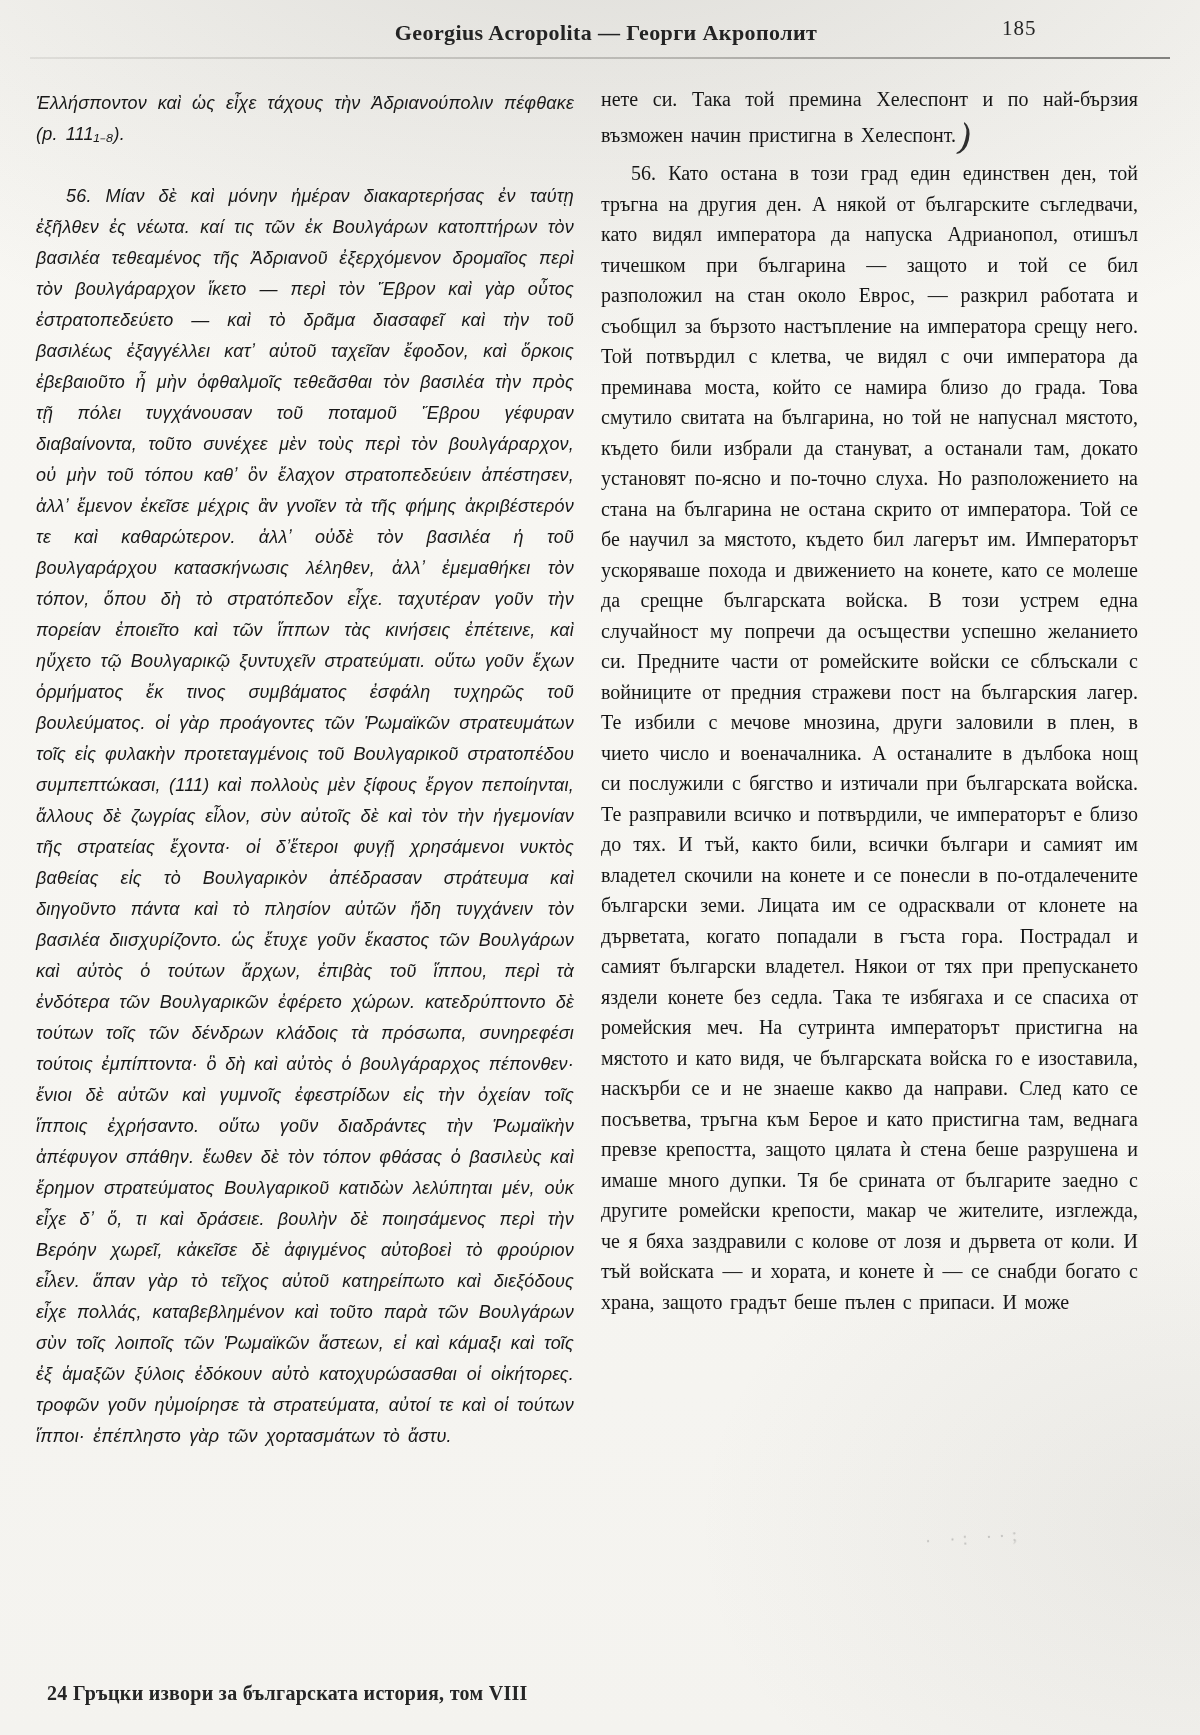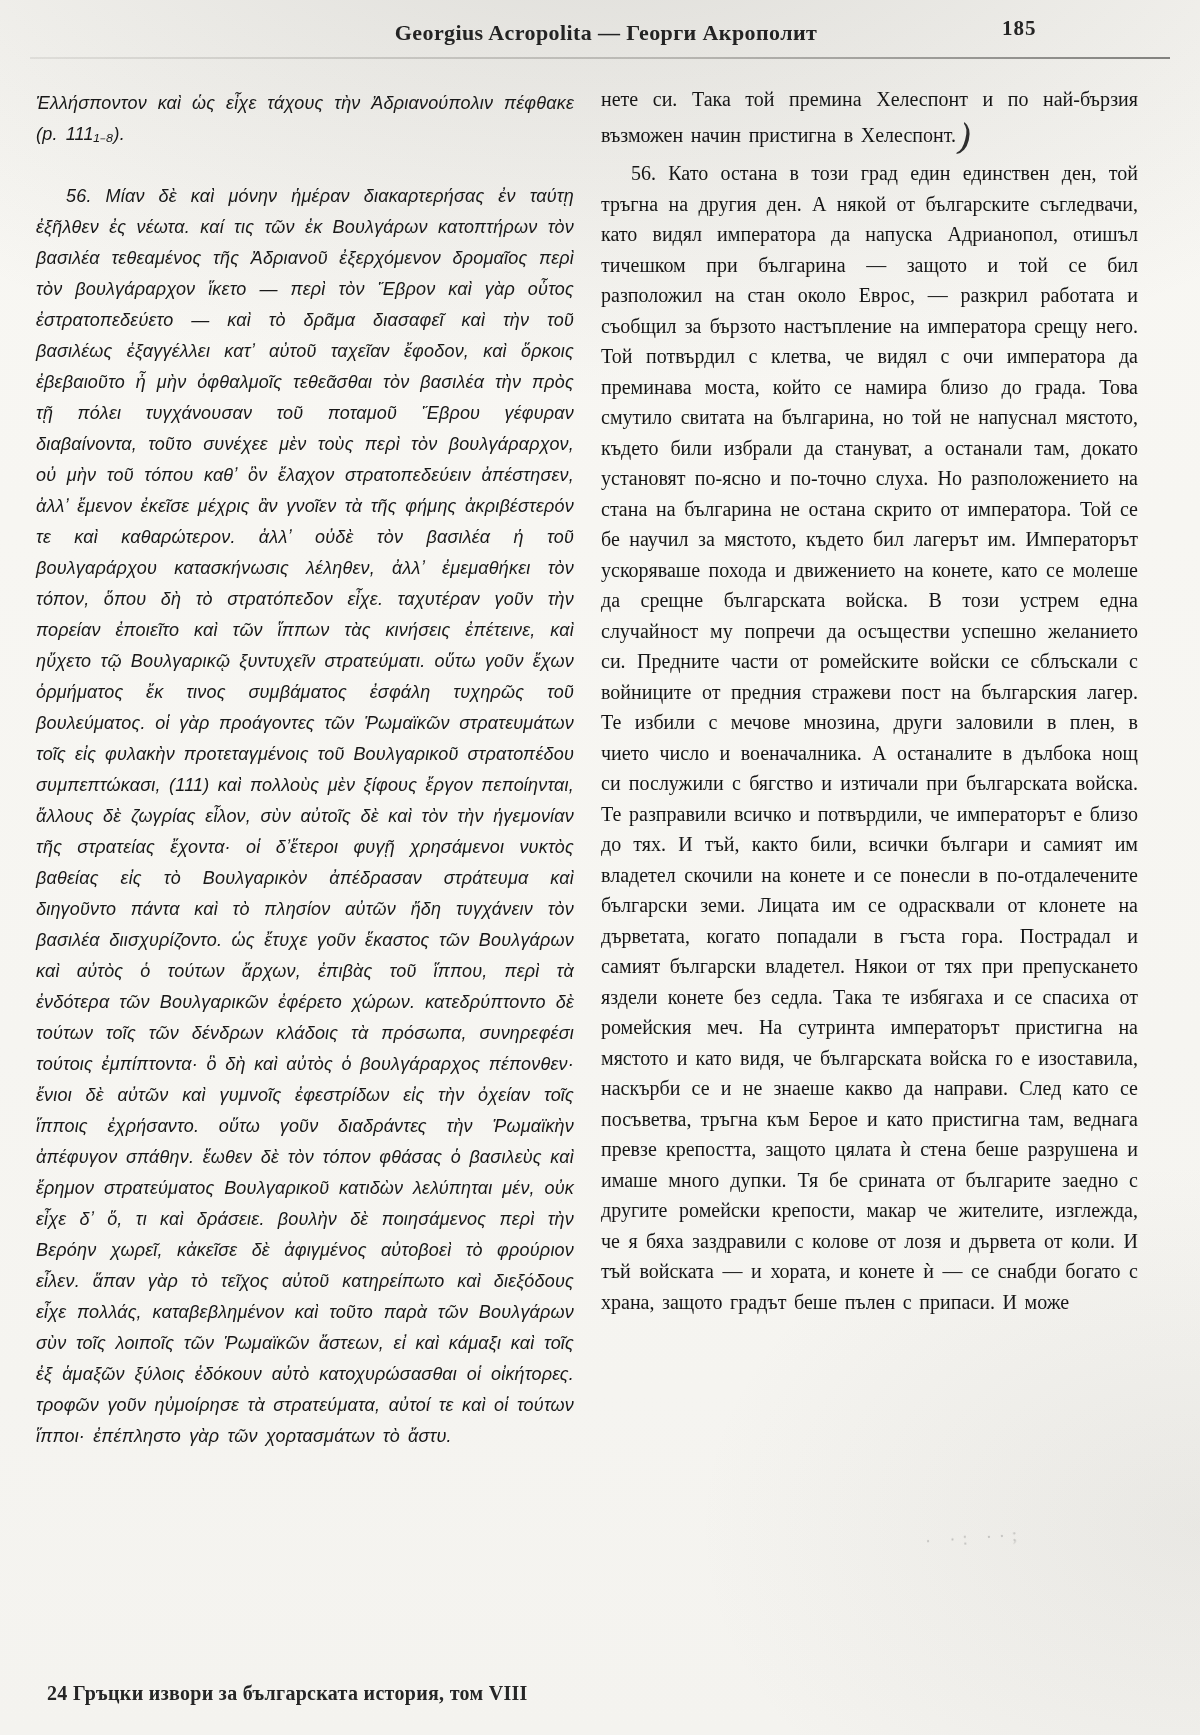--- a/index.html
+++ b/index.html
@@ -21,21 +21,21 @@
   
   .running-head{
     position:absolute;top:20px;left:6px;width:100%;
     text-align:center;
     font-size:22px;font-weight:700;
     letter-spacing:.4px;
     color:#232323;
   }
   .page-number{
     position:absolute;top:16px;left:1002px;
-    font-size:21px;font-weight:700;color:#242424;
+    font-size:21px;font-weight:400;color:#242424;
     letter-spacing:1px;
   }
   .head-rule{
     position:absolute;top:57px;left:30px;width:1140px;height:2px;
     background:linear-gradient(to right, rgba(100,98,92,.12), rgba(70,68,62,.28) 55%, rgba(40,40,38,.55));
   }
   
   .col{
     position:absolute;
     text-align:justify;

